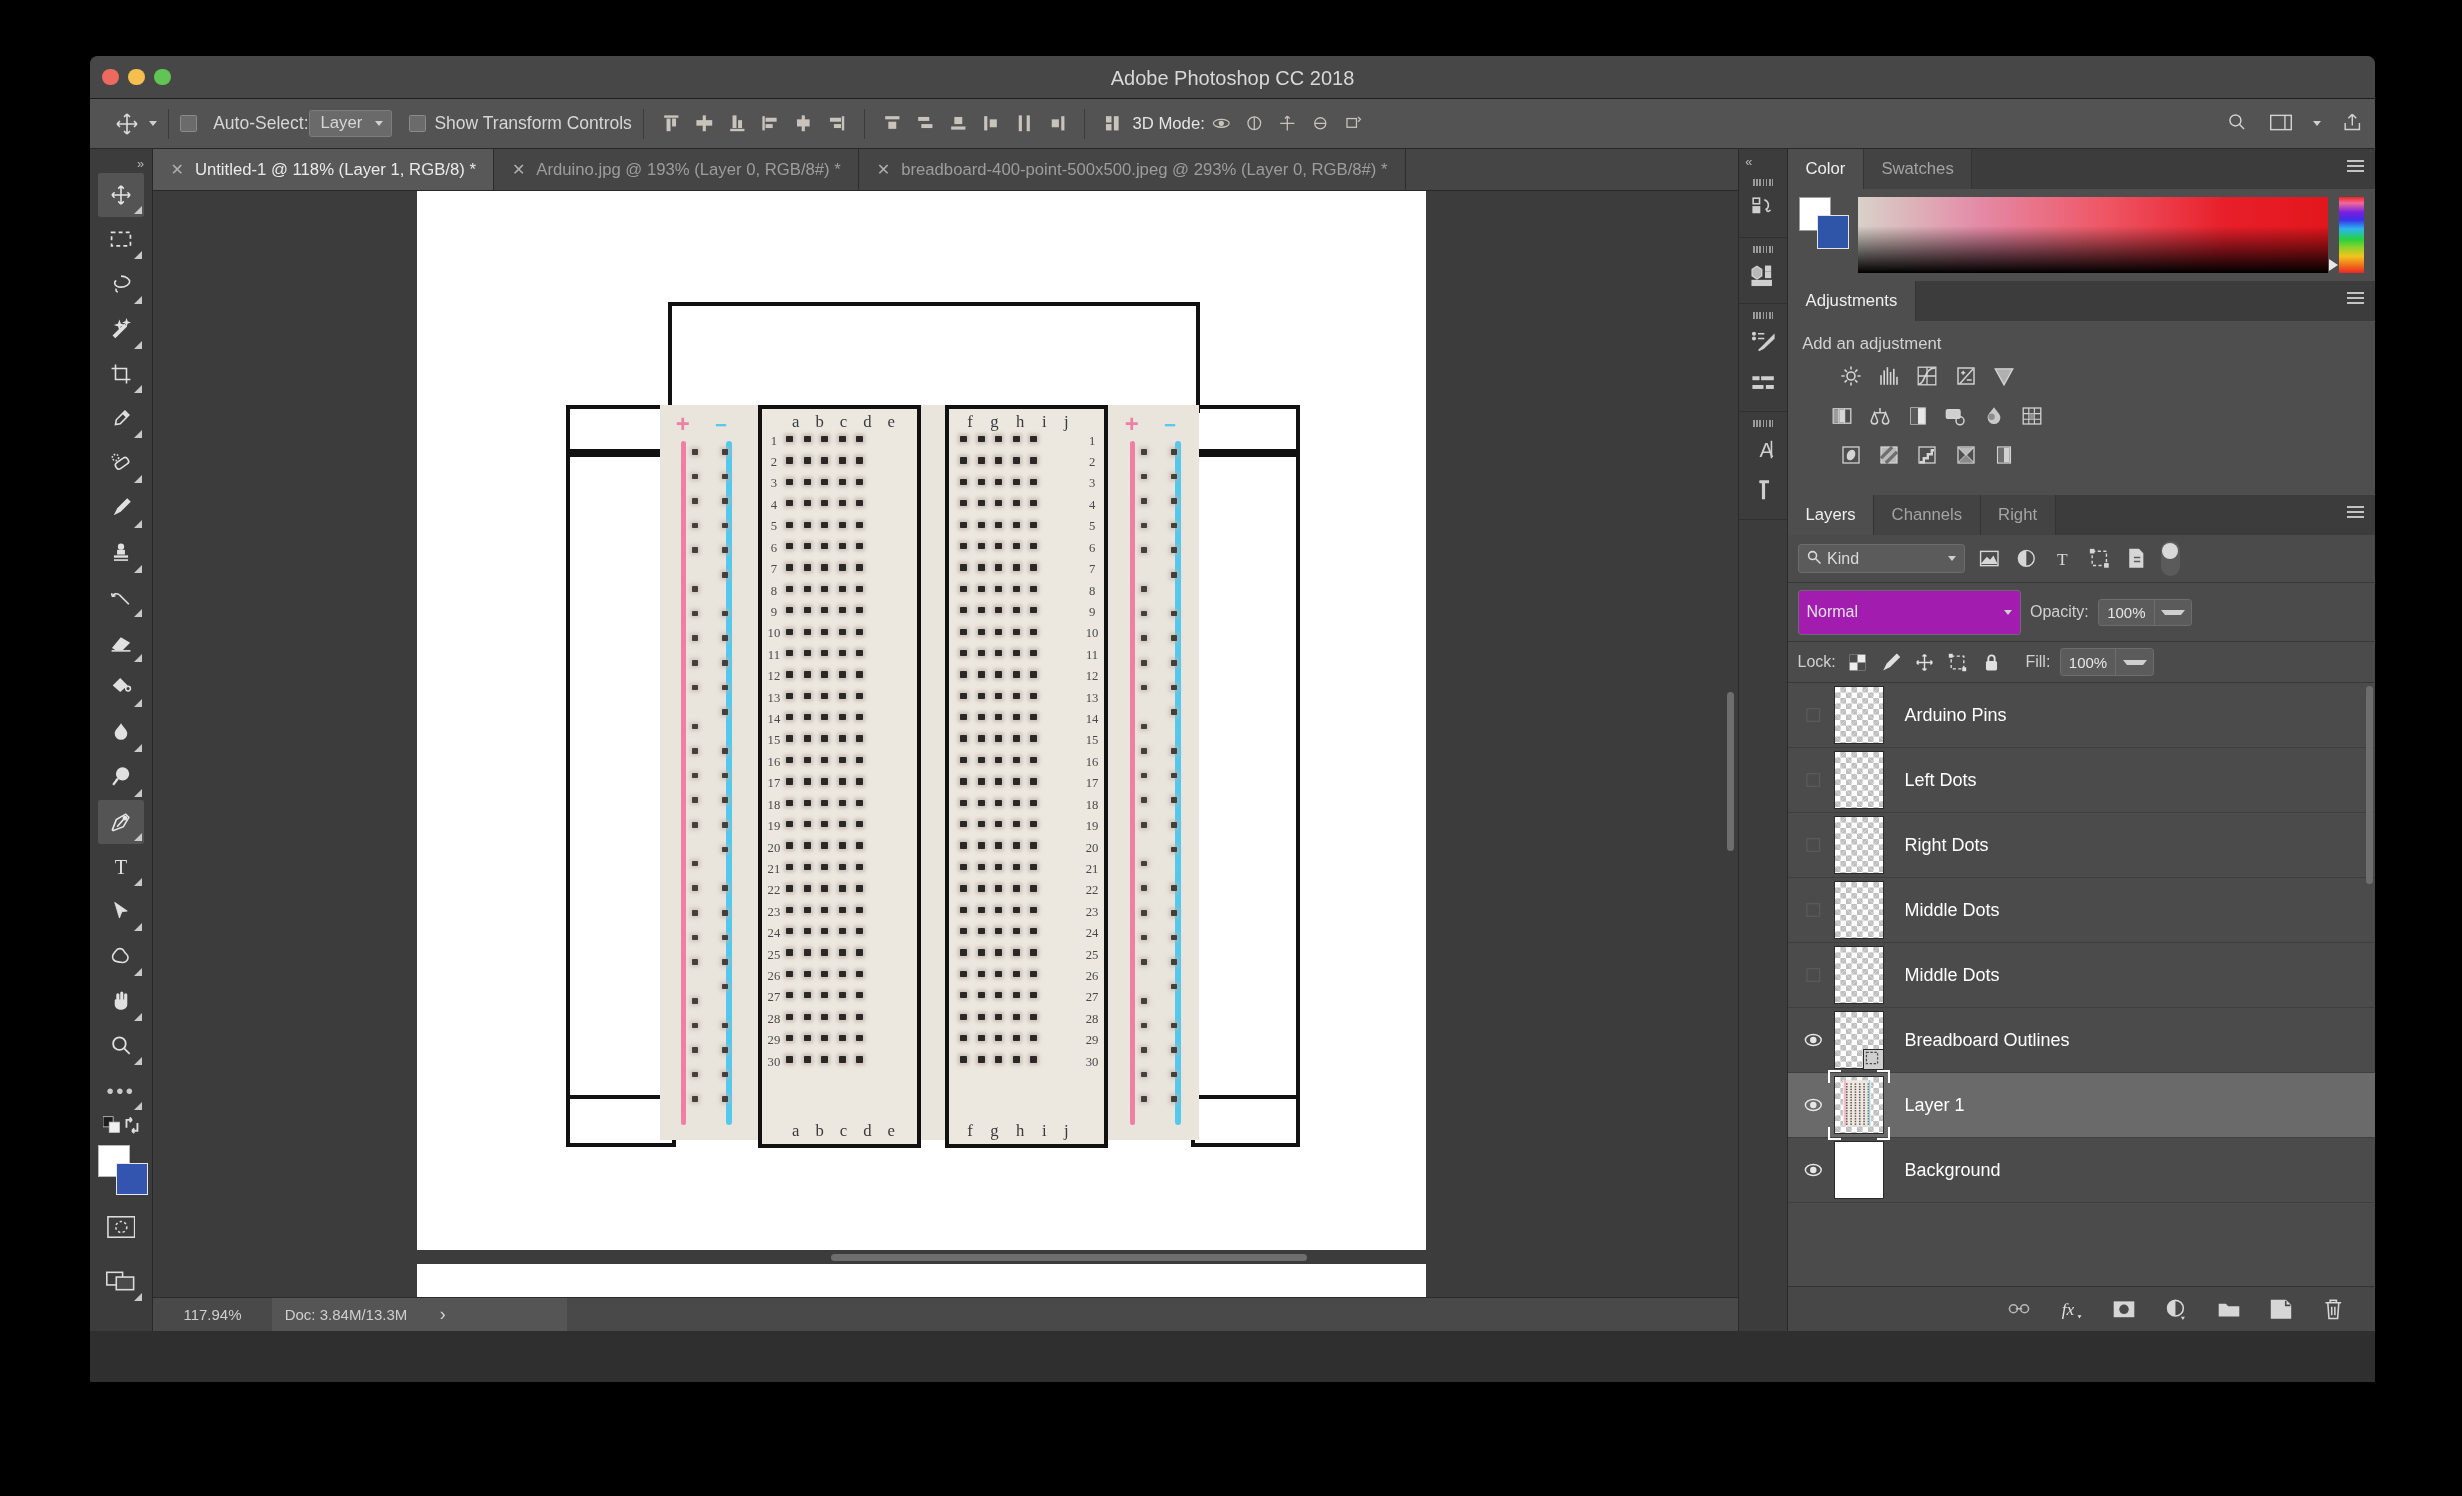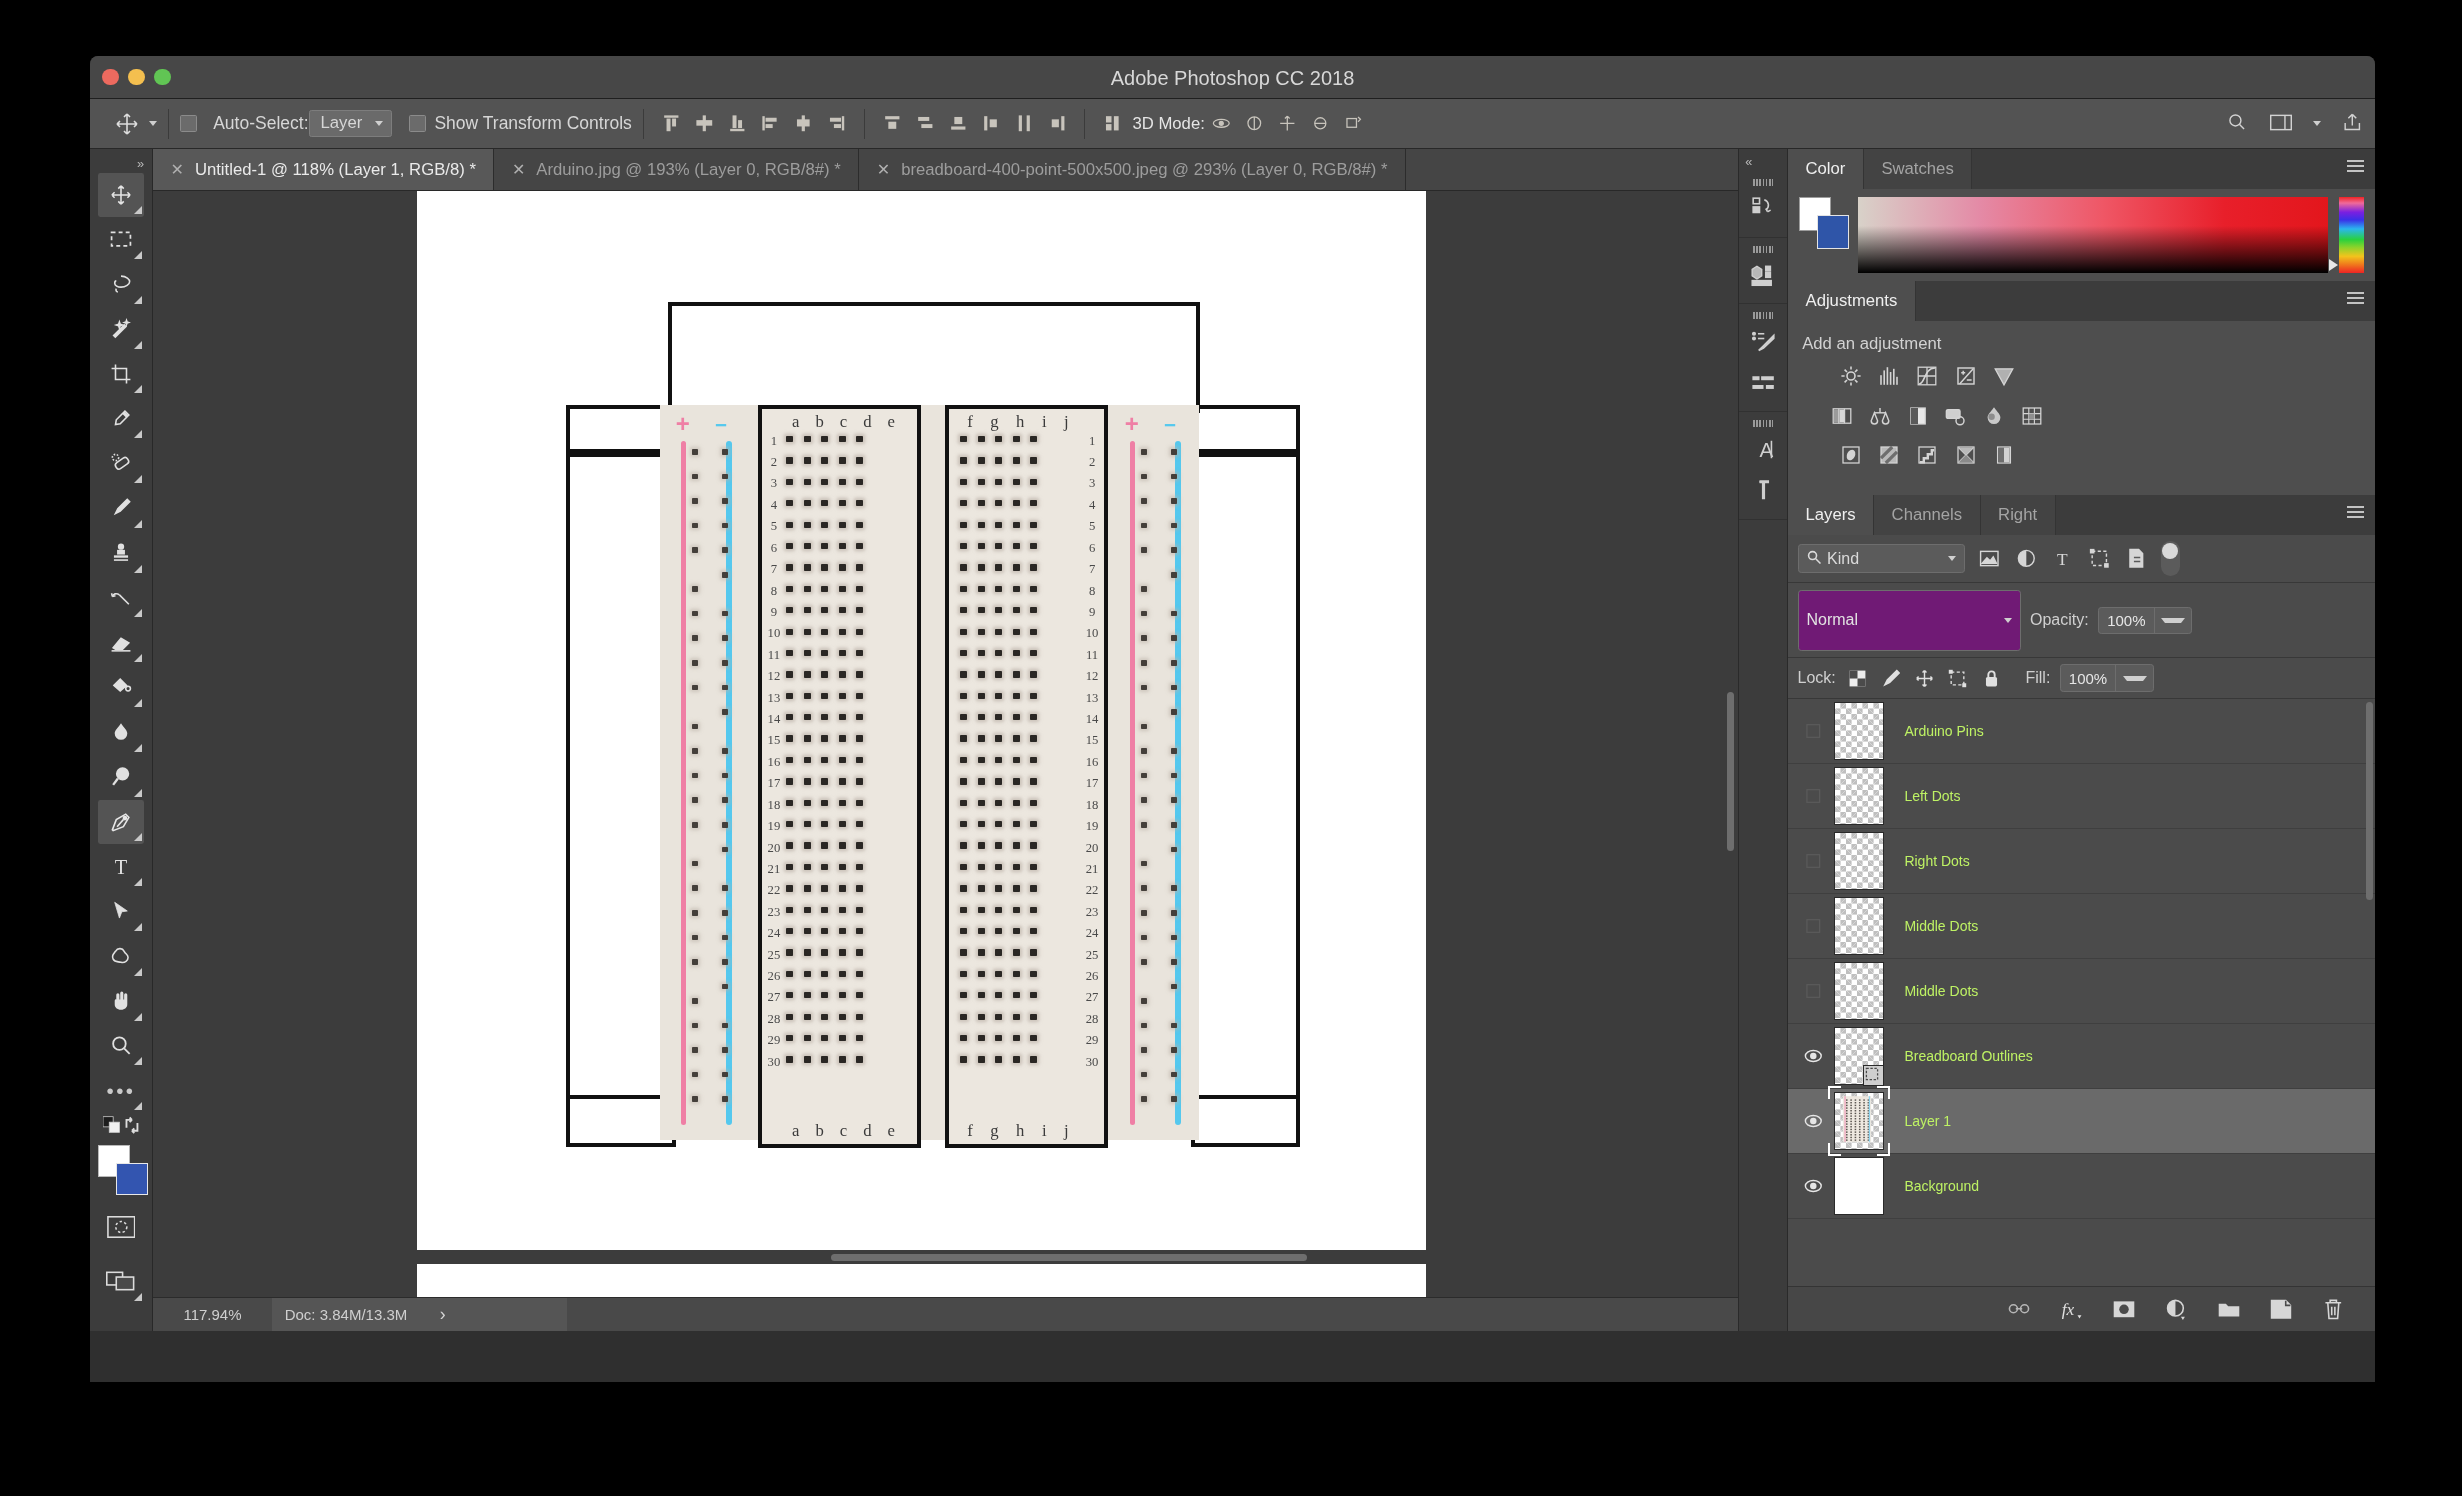--- a/index.html
+++ b/index.html
@@ -98,35 +98,35 @@
   .adjlabel{color:#d2d2d2;font-size:16.7px;margin:4.8px 0 8px 3.2px;}
   .adjrow{display:flex;gap:9.5px;margin:0 0 11px 38px;}
   .adjico{width:28.6px;height:28.6px;display:flex;align-items:center;justify-content:center;}
 
   .filterrow{display:flex;align-items:center;gap:12.7px;padding:6.3px 9.5px;background:#4b4b4b;border-bottom:0.8px solid #383838;}
   .kindsel{background:#5b5b5b;border:0.8px solid #6d6d6d;border-radius:3.2px;height:27px;width:149px;display:flex;align-items:center;justify-content:space-between;padding:0 8px;color:#dadada;font-size:16px;}
   .fico{width:24px;height:24px;display:flex;align-items:center;justify-content:center;}
   .toggle{width:19px;height:35px;background:#5b5b5b;border-radius:9.5px;position:relative;}
   .toggle:after{content:"";position:absolute;left:1.6px;top:1.6px;width:16px;height:16px;border-radius:50%;background:#d9d9d9;}
   .blendrow,.lockrow{display:flex;align-items:center;gap:9.5px;padding:6.3px 9.5px;background:#4b4b4b;border-bottom:0.8px solid #383838;}
-  .blendsel{background:#701a75;border:0.8px solid #6d6d6d;border-radius:3.2px;height:27px;width:205px;display:flex;align-items:center;justify-content:space-between;padding:16px 8px;color:#e2e2e2;font-size:16px;text-align:right;}
+  .blendsel{background:#a21caf;border:0.8px solid #6d6d6d;border-radius:3.2px;height:27px;width:205px;display:flex;align-items:center;justify-content:space-between;padding:8px 8px;color:#e2e2e2;font-size:16px;text-align:right;}
   .numfield{background:#5b5b5b;border:0.8px solid #6d6d6d;border-radius:3.2px;height:25.4px;display:flex;align-items:center;color:#e6e6e6;font-size:15px;}
   .numfield span{padding:0 8px;} .numfield .nchev{border-left:0.8px solid #6d6d6d;padding:0 6.3px;height:100%;display:flex;align-items:center;}
   .lbl{color:#d0d0d0;font-size:16px;}
   .lockico{width:24px;height:24px;display:flex;align-items:center;justify-content:center;}
 
   .layerlist{flex:1;background:#4b4b4b;overflow:hidden;position:relative;}
   .lrow{height:64px;display:flex;align-items:center;border-bottom:0.8px solid #3f3f3f;padding-left:4.8px;}
   .lrow.sel{background:#6a6a6a;}
   .eye{width:41px;height:100%;display:flex;align-items:center;justify-content:center;}
   .lthumb{width:48px;height:56px;border:1.6px solid #2a2a2a;position:relative;flex:none;
           background-image:linear-gradient(45deg,#bfbfbf 25%,transparent 25%),linear-gradient(-45deg,#bfbfbf 25%,transparent 25%),linear-gradient(45deg,transparent 75%,#bfbfbf 75%),linear-gradient(-45deg,transparent 75%,#bfbfbf 75%);
           background-size:11px 11px;background-position:0 0,0 5.6px,5.6px -5.6px,-5.6px 0;background-color:#fff;}
   .lthumb.white{background-image:none;background-color:#fff;}
-  .lname{color:#bef264;font-size:14px;margin-left:20.6px;}
+  .lname{color:#ffffff;font-size:18px;margin-left:20.6px;}
   .selbracket{position:absolute;left:-7.1px;top:-7.1px;right:-7.1px;bottom:-7.1px;pointer-events:none;}
   .selbracket i{position:absolute;width:11px;height:11px;border:2.4px solid #fff;}
   .lfooter{height:44px;background:#474747;display:flex;align-items:center;justify-content:flex-end;gap:27px;padding-right:28.6px;border-top:0.8px solid #343434;}
   .fbtn{width:25.4px;height:25.4px;display:flex;align-items:center;justify-content:center;}
   .vsb-panel{position:absolute;right:1.6px;top:3.2px;width:7.1px;height:198px;background:#6e6e6e;border-radius:4px;}
 </style>
 </head>
 <body>
 
 <div class="app">

